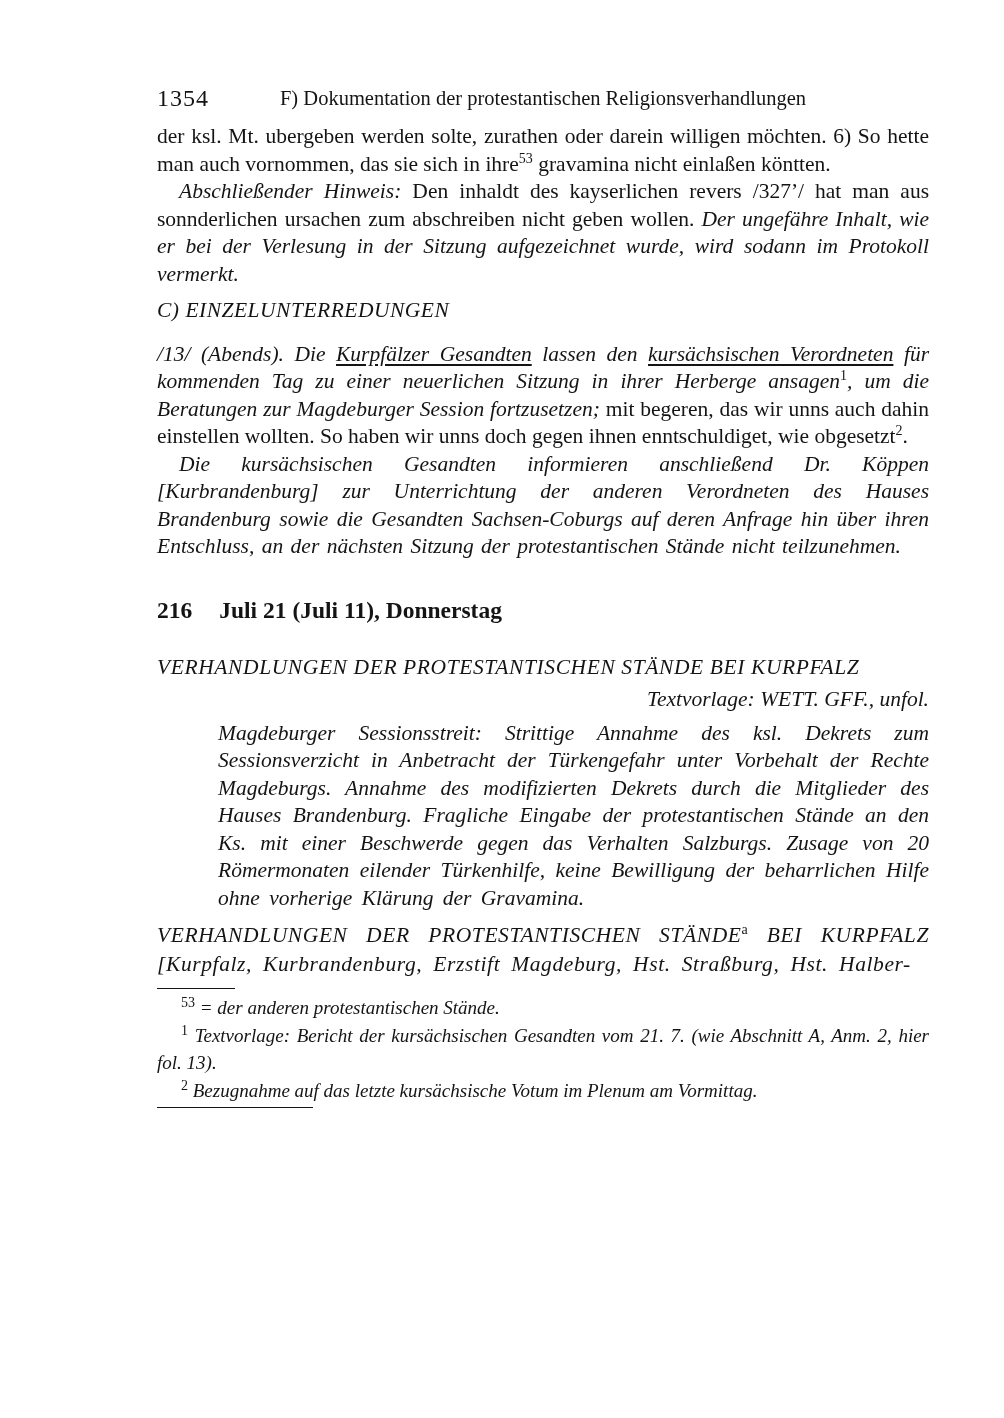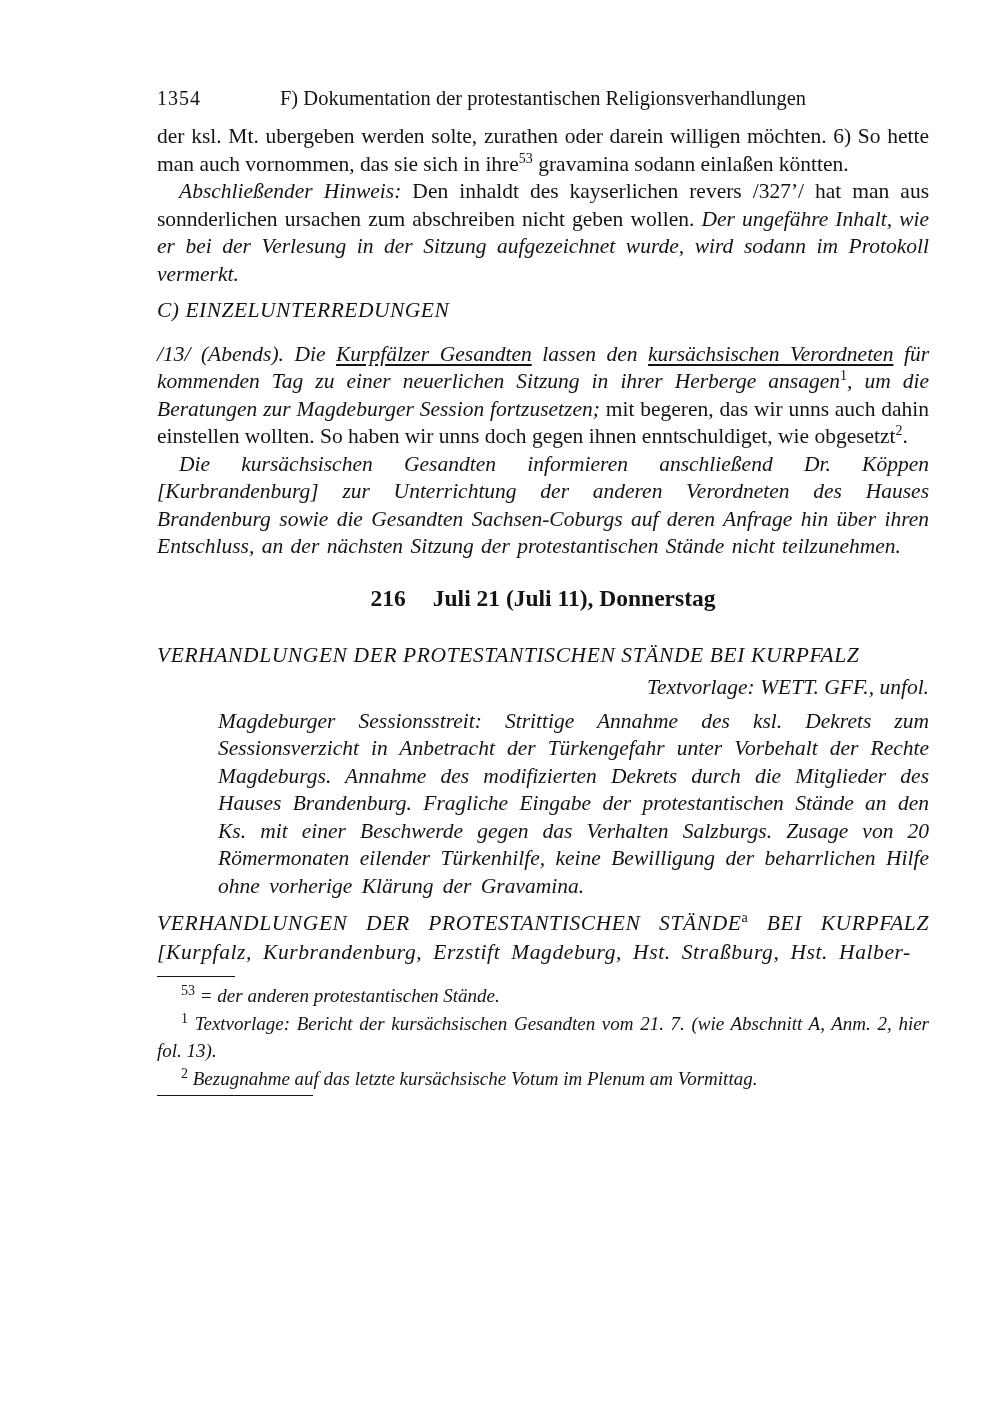--- a/index.html
+++ b/index.html
@@ -23,21 +23,21 @@
   .running-head {
     position: relative;
     height: 27px;
     margin-bottom: 11px;
     text-align: center;
     font-size: 20.5px;
   }
   .running-head .pagenum {
     position: absolute;
     left: 0; top: 0;
-    font-size: 20px;
+    font-size: 24px;
     letter-spacing: 1px;
   }
 
   p { margin: 0; text-align: justify; }
   .indent { text-indent: 22px; }
   .it { font-style: italic; }
   .rm { font-style: normal; }
   .ul { text-decoration: underline; text-underline-offset: 3px; }
 
   sup {
@@ -55,25 +55,25 @@
   .summary-block {
     margin-left: 61px;
     font-style: italic;
     word-spacing: 3px;
   }
   .summary-small { margin-top: 7px; }
   .para-13 { margin-top: 16px; }
   .para-ks { font-style: italic; word-spacing: 2px; }
 
   .entry-heading {
-    margin-top: 22px;
+    margin-top: 34px;
     font-weight: bold;
     font-size: 23.5px;
     line-height: 30px;
-    text-align: center;
+    text-align: left;
   }
   .entry-heading .num { display: inline-block; margin-right: 27px; }
 
   .caps-heading {
     margin-top: 29px;
     font-style: italic;
     letter-spacing: 0.6px;
     text-align: left;
   }
   .textvorlage {
@@ -120,21 +120,21 @@
 <body>
 
 <div class="page">
   <div class="textblock">
 
     <div class="running-head">
       <span class="pagenum">1354</span>
       <span>F) Dokumentation der protestantischen Religionsverhandlungen</span>
     </div>
 
-    <p><span class="rm">der ksl. Mt. ubergeben werden solte, zurathen oder darein willigen möchten. 6) So hette man auch vornommen, das sie sich in ihre</span><sup>53</sup><span class="rm"> gravamina sodann einlaßen köntten.</span></p>
+    <p><span class="rm">der ksl. Mt. ubergeben werden solte, zurathen oder darein willigen möchten. 6) So hette man auch vornommen, das sie sich in ihre</span><sup>53</sup><span class="rm"> gravamina nicht einlaßen köntten.</span></p>
 
     <p class="indent"><span class="it">Abschließender Hinweis:</span><span class="rm"> Den inhaldt des kayserlichen revers /327’/ hat man aus sonnderlichen ursachen zum abschreiben nicht geben wollen. </span><span class="it">Der ungefähre Inhalt, wie er bei der Verlesung in der Sitzung aufgezeichnet wurde, wird sodann im Protokoll vermerkt.</span></p>
 
     <p class="sec-heading">C) EINZELUNTERREDUNGEN</p>
 
 
     <p class="para-13"><span class="it">/13/ (Abends). Die </span><span class="it ul">Kurpfälzer Gesandten</span><span class="it"> lassen den </span><span class="it ul">kursächsischen Verordneten</span><span class="it"> für kommenden Tag zu einer neuerlichen Sitzung in ihrer Herberge ansagen</span><sup>1</sup><span class="it">, um die Beratungen zur Magdeburger Session fortzusetzen;</span><span class="rm"> mit begeren, das wir unns auch dahin einstellen wollten. So haben wir unns doch gegen ihnen enntschuldiget, wie obgesetzt</span><sup>2</sup><span class="rm">.</span></p>
 
     <p class="indent para-ks">Die kursächsischen Gesandten informieren anschließend Dr. Köppen [Kurbrandenburg] zur Unterrichtung der anderen Verordneten des Hauses Brandenburg sowie die Gesandten Sachsen-Coburgs auf deren Anfrage hin über ihren Entschluss, an der nächsten Sitzung der protestantischen Stände nicht teilzunehmen.</p>
 

